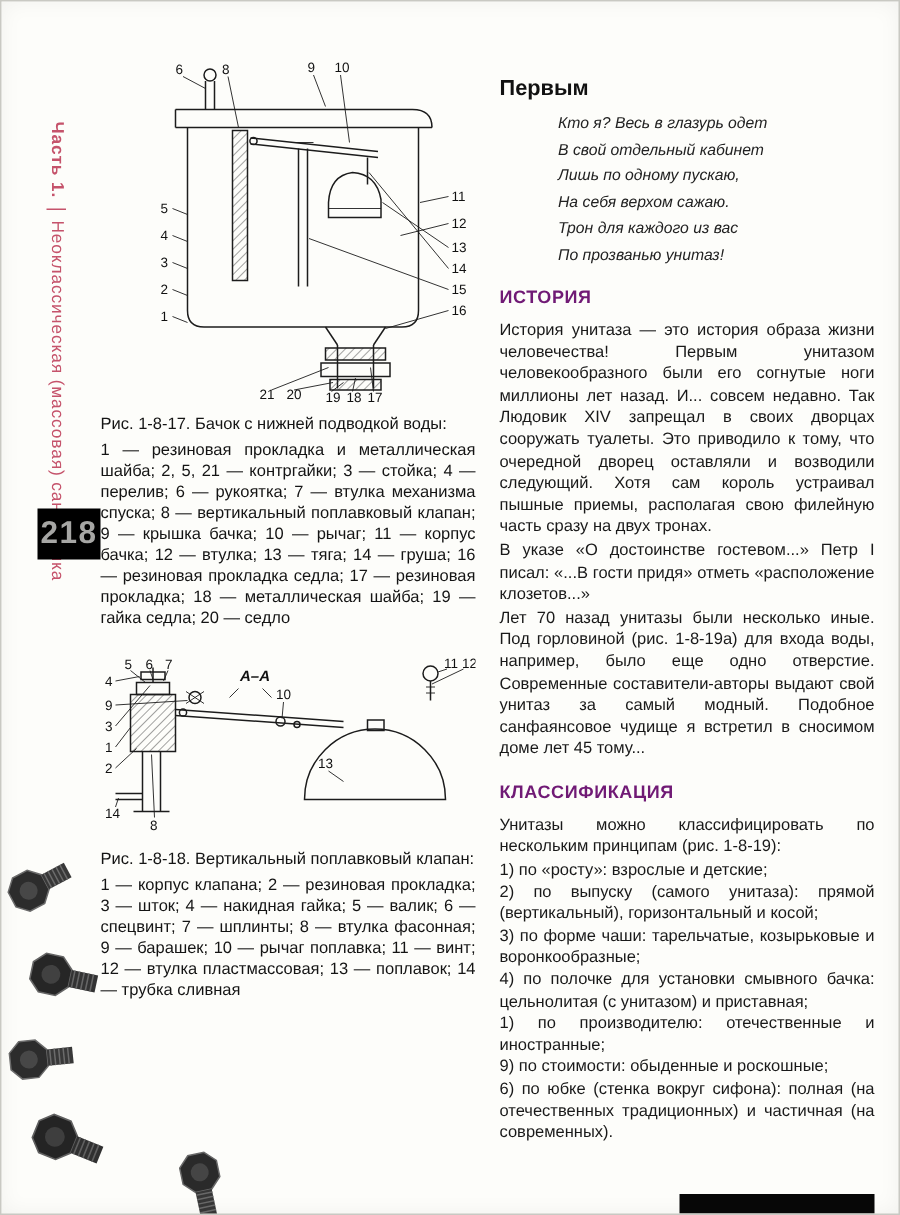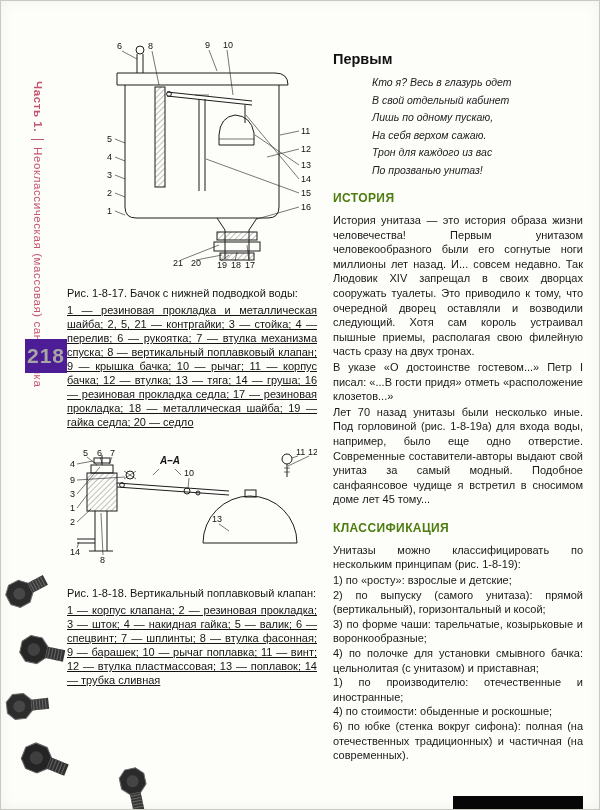--- a/index.html
+++ b/index.html
@@ -11,32 +11,32 @@
     box-shadow: inset 0 0 14px rgba(0,0,0,0.05);
   }
   
   .rubric { position:absolute; left:30px; top:80px; display:flex; flex-direction:column; align-items:center; gap:7px; }
   .vtext { writing-mode:vertical-rl; font-size:11.5px; letter-spacing:0.6px; color:var(--accent,#c5536b); white-space:nowrap; }
   .vtext.bold { font-weight:bold; }
   .vsep { width:13px; height:1px; background:#c5536b; }
   .page-number {
     position:absolute; left:24px; top:338px; z-index:3;
     font-size:21px; font-weight:bold; color:#a6a6a4; letter-spacing:1px;
-    background:#4c1d95; padding:5px 2px;
+    background:#000000; padding:5px 2px;
   }
   
   .content { position:absolute; left:66px; top:38px; width:516px; display:flex; gap:16px; }
   .col { width:250px; }
   .title { font-size:14.5px; font-weight:bold; color:#111; margin:12px 0 9px; }
   .epigraph { font-style:italic; font-size:10.5px; line-height:13.5px; color:#222; margin-bottom:4px;margin-left:39px; }
-  .sect-heading { font-size:12px; font-weight:bold; letter-spacing:0.4px; color:#4d7c0f; margin:14px 0 8px; }
+  .sect-heading { font-size:12px; font-weight:bold; letter-spacing:0.4px; color:#701a75; margin:14px 0 8px; }
   .para { font-size:11px; line-height:14.6px; text-align:justify; color:#191919; margin-bottom:1px; }
   .clist-item { font-size:11px; line-height:14.6px; text-align:justify; color:#191919; }
-  .caption { font-size:11px; line-height:14px; color:#141414; margin:17px 0 3px; }
-  .parts { font-size:11px; line-height:14px; text-align:justify; color:#141414;text-decoration:underline; }
+  .caption { font-size:11px; line-height:14px; color:#141414; margin:7px 0 3px; }
+  .parts { font-size:11px; line-height:14px; text-align:justify; color:#141414; }
   .fig { display:block; }
   .fig2wrap { margin-top:18px; }
   
   svg .ln { stroke:#1c1c1c; stroke-width:1; fill:none; }
   svg .thin { stroke:#1c1c1c; stroke-width:0.6; fill:none; }
   svg .callout { font-family:"Liberation Sans",sans-serif; font-size:9px; fill:#111; }
   svg .seclabel { font-family:"Liberation Sans",sans-serif; font-size:10px; font-weight:bold; font-style:italic; fill:#111; }
   
   .bolt { position:absolute; z-index:2; }
   
@@ -241,21 +241,21 @@
       <p class="para">Лет 70 назад унитазы были несколько иные. Под горловиной (рис. 1-8-19а) для входа воды, например, было еще одно отверстие. Современные составители-авторы выдают свой унитаз за самый модный. Подобное санфаянсовое чудище я встретил в сносимом доме лет 45 тому...</p>
 
       <h2 class="sect-heading">КЛАССИФИКАЦИЯ</h2>
       <p class="para">Унитазы можно классифицировать по нескольким принципам (рис. 1-8-19):</p>
       <div>
         <p class="clist-item">1) по «росту»: взрослые и детские;</p>
         <p class="clist-item">2) по выпуску (самого унитаза): прямой (вертикальный), горизонтальный и косой;</p>
         <p class="clist-item">3) по форме чаши: тарельчатые, козырьковые и воронкообразные;</p>
         <p class="clist-item">4) по полочке для установки смывного бачка: цельнолитая (с унитазом) и приставная;</p>
         <p class="clist-item">1) по производителю: отечественные и иностранные;</p>
-        <p class="clist-item">4) по стоимости: обыденные и роскошные;</p>
+        <p class="clist-item">9) по стоимости: обыденные и роскошные;</p>
         <p class="clist-item">6) по юбке (стенка вокруг сифона): полная (на отечественных традиционных) и частичная (на современных).</p>
       </div>
     </div>
   </div>
 
   <div class="bolt" style="left:4px; top:574px; transform:rotate(-28deg);">
     <svg width="46" height="30" viewBox="0 0 46 30">
       <polygon points="2,9 9,2 20,2 27,9 27,20 20,27 9,27 2,20" fill="#2c2c2c" stroke="#6b6b6b" stroke-width="1"></polygon>
       <circle cx="14.5" cy="14.5" r="6" fill="#474747"></circle>
       <rect x="27" y="9" width="17" height="11" fill="#383838"></rect>

